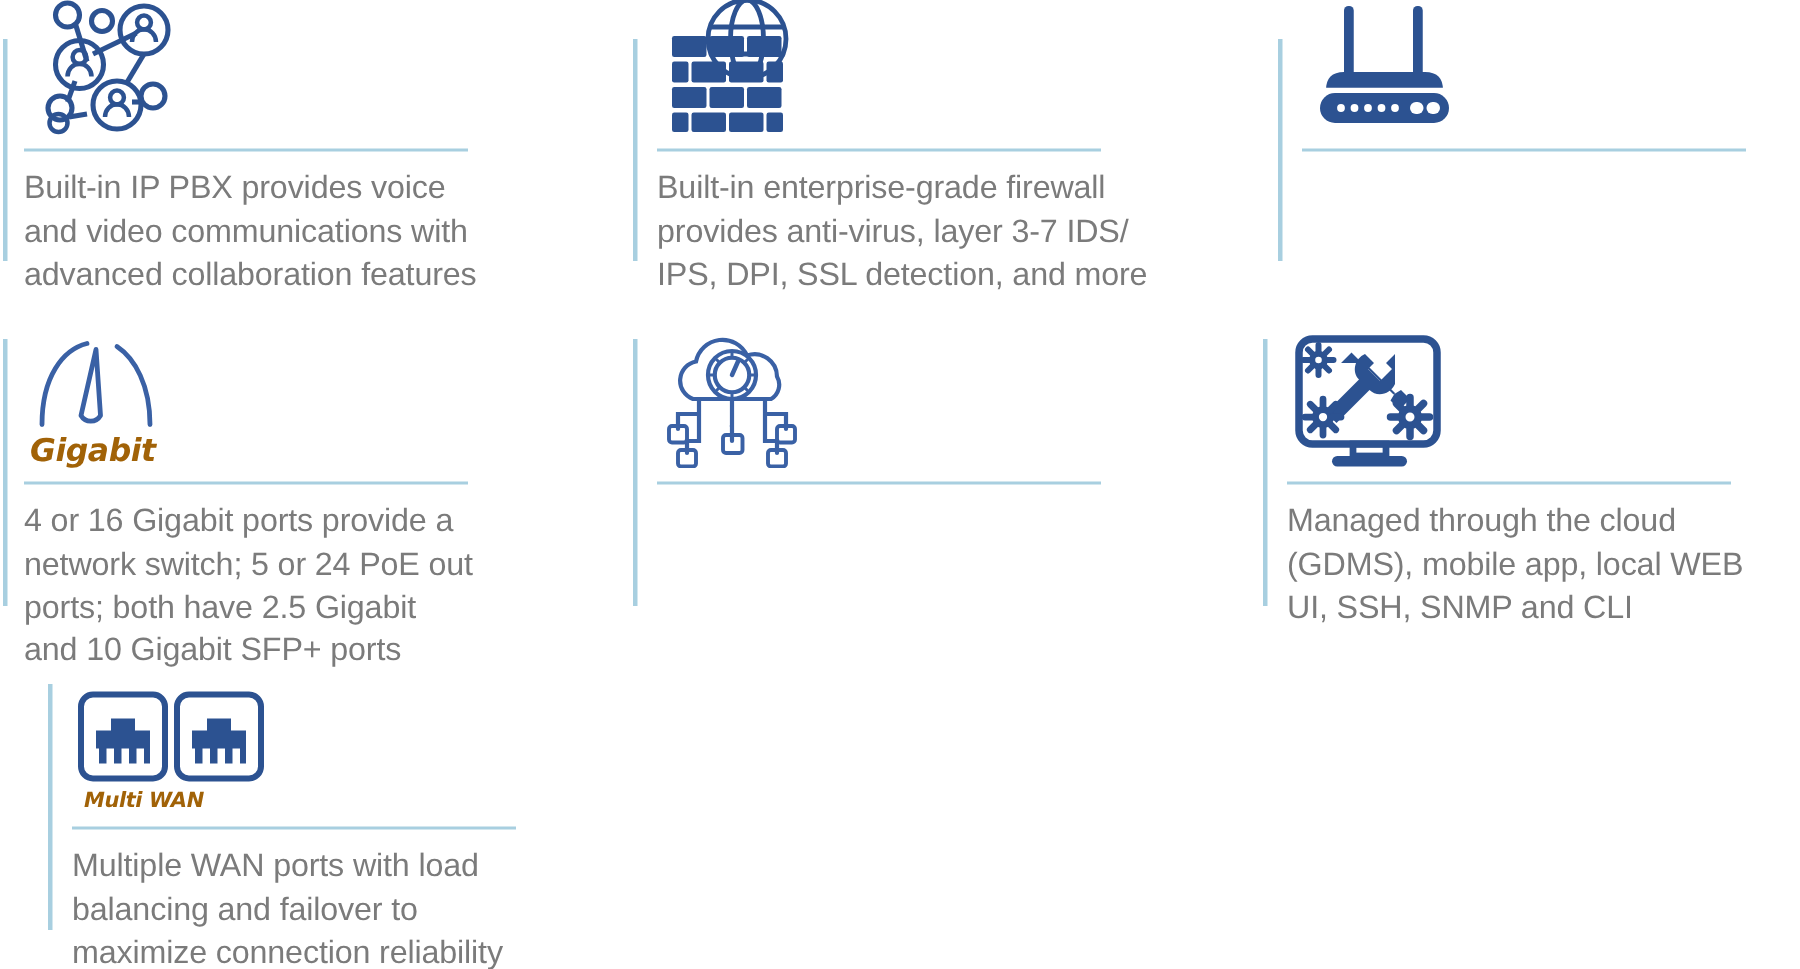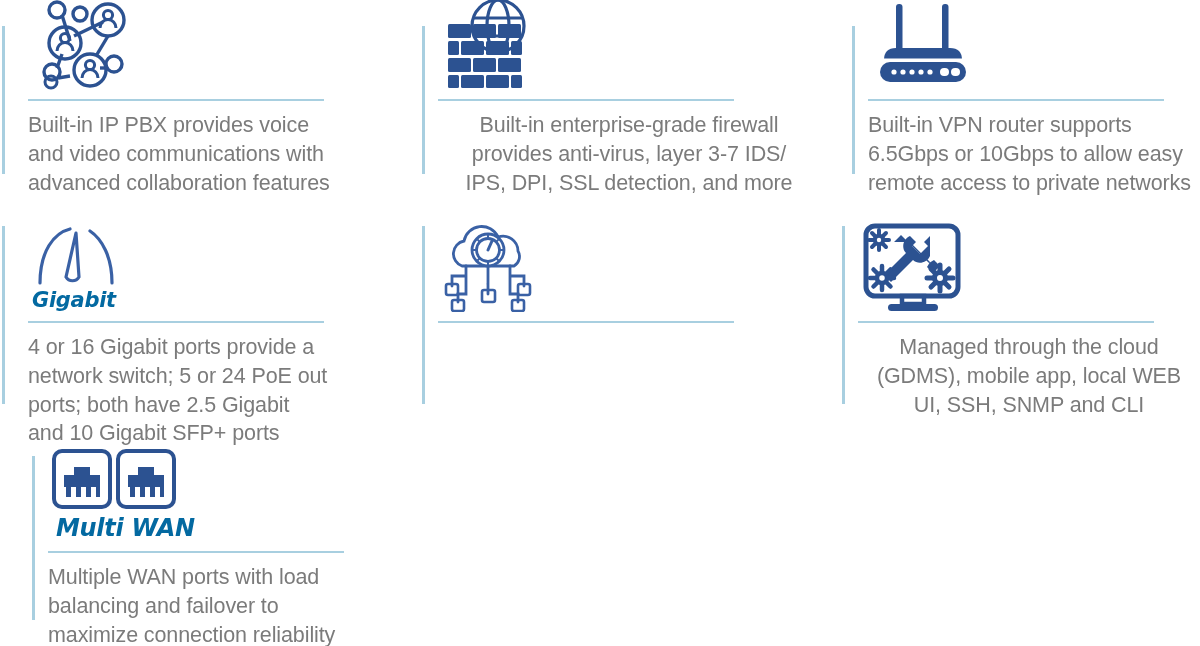--- a/index.html
+++ b/index.html
@@ -17,21 +17,21 @@
     position: relative;
     width: 1200px;
     height: 646px;
     display: grid;
     grid-template-columns: 400px 420px 380px;
     grid-template-rows: 200px 230px 216px;
   }
   .card {
     position: relative;
     box-sizing: border-box;
-    padding-left: 28px;
+    padding-left: 16px;
   }
   
   .vbar {
     position: absolute;
     left: 2px;
     top: 26px;
     bottom: 26px;
     width: 3px;
     background: #a8cfe0;
   }
@@ -43,25 +43,25 @@
   }
   .icon-box {
     display: flex;
     flex-direction: column;
     align-items: flex-start;
   }
   .wordmark {
     font-family: "DejaVu Sans", sans-serif;
     font-weight: bold;
     font-style: italic;
-    color: #0369a1;
+    color: #a16207;
     letter-spacing: -0.3px;
   }
   .wm-gigabit { font-size: 21px; margin-top: -1px; margin-left: 2px; }
-  .wm-wan { font-size: 24px; margin-top: 1px; margin-left: 6px; }
+  .wm-wan { font-size: 14px; margin-top: 1px; margin-left: 6px; }
 
   .hrule {
     height: 2px;
     background: #a8cfe0;
     margin-top: 9px;
   }
   .hrule.w1 { width: 296px; }
   .hrule.w2 { width: 296px; }
   .hrule.w3 { width: 296px; }
 
@@ -78,21 +78,21 @@
   .r1 .icon-wrap { height: 90px; }
   .r2 .icon-wrap { height: 112px; }
   .r3 .icon-wrap { height: 112px; }
 
   .r2 .desc, .r3 .desc { }
 
   .c1 .vbar { left: 2px; }
   .c2 .vbar { left: 22px; }
   .c3 .vbar { left: 32px; }
 
-  .c2 { padding-left: 38px; text-align: center; }
+  .c2 { padding-left: 38px; }
   .c3 { padding-left: 48px; }
 
   svg { display: block; }
 </style>
 </head>
 <body>
 
 <div class="grid">
 
   <div class="card r1 c1">
@@ -184,23 +184,20 @@
             <circle cx="42" cy="74" r="2.6"></circle>
             <circle cx="51" cy="74" r="2.6"></circle>
             <circle cx="60" cy="74" r="2.6"></circle>
             <rect x="70" y="70" width="9" height="8" rx="4"></rect>
             <rect x="81" y="70" width="9" height="8" rx="4"></rect>
           </g>
         </svg>
       </div>
     </div>
     <div class="hrule w3"></div>
-    <div class="desc">Built-in VPN router supports
-6.5Gbps or 10Gbps to allow easy
-remote access to private networks</div>
   </div>
 
   <div class="card r2 c1">
     <div class="vbar"></div>
     <div class="icon-wrap">
       <div class="icon-box">
         <svg width="104" height="66" viewBox="0 0 104 66" fill="none" stroke="#3a61a5" stroke-width="3.2" stroke-linecap="round">
           <path d="M10 60 C10 28 24 10 40 6"></path>
           <path d="M82 60 C82 34 72 16 60 8"></path>
           <path d="M46 10 L36 54 a7.5 7.5 0 0 0 13 0 z" stroke-linejoin="round"></path>

